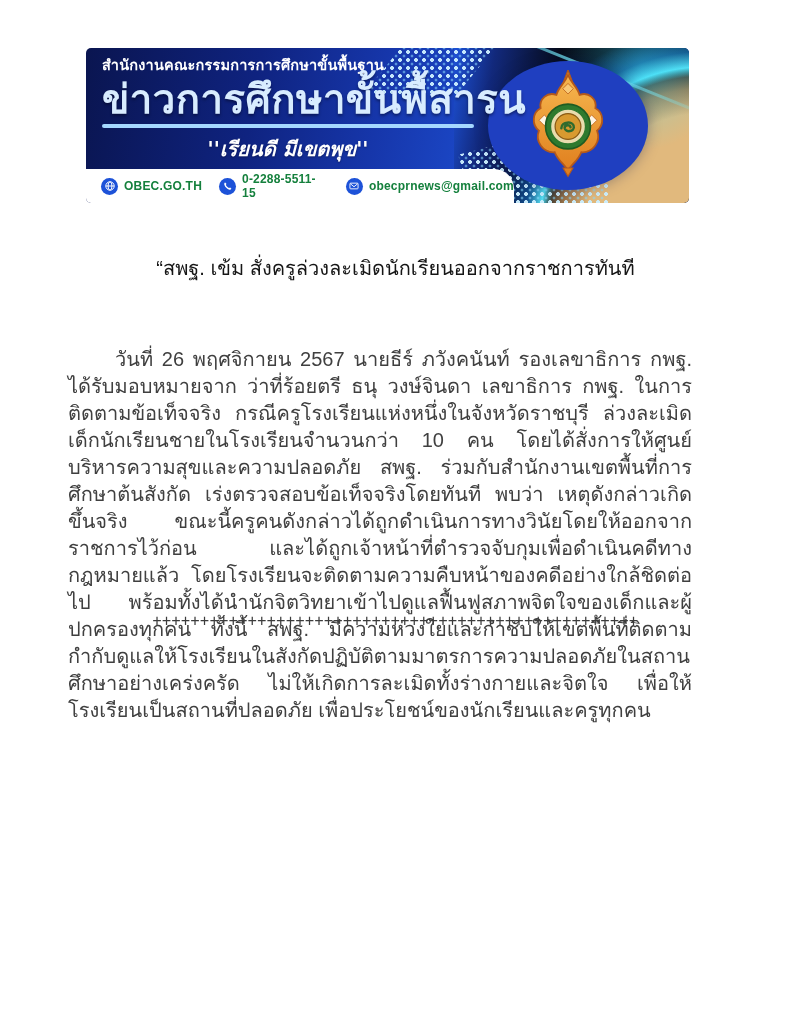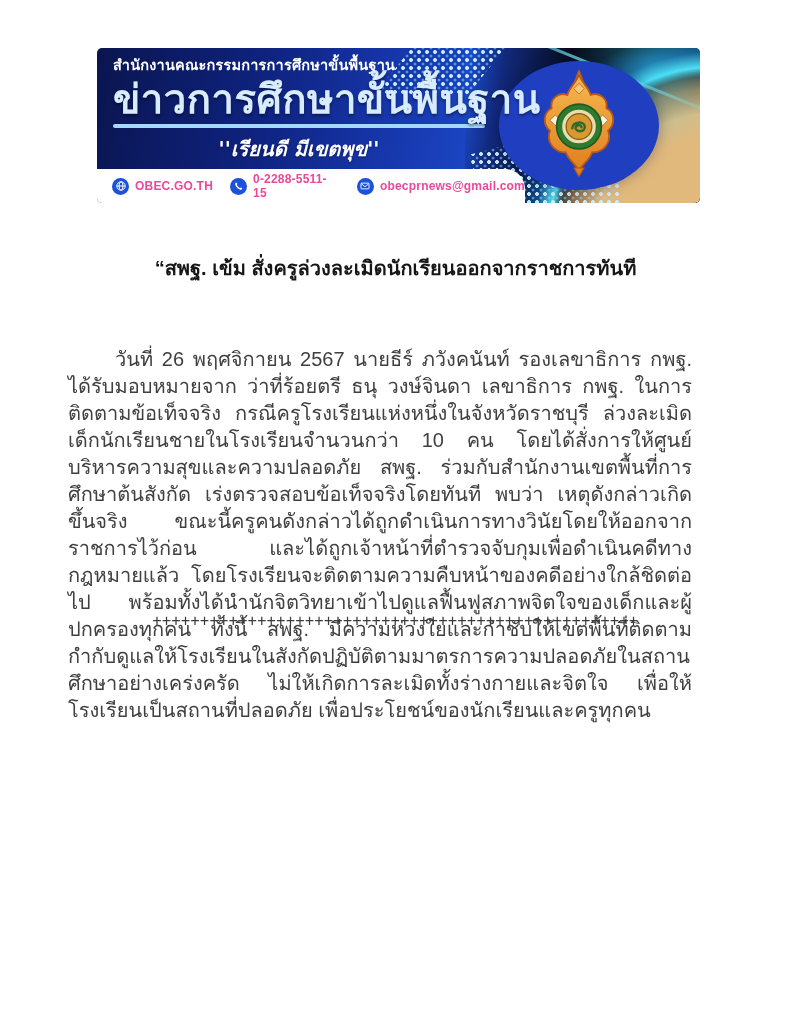--- a/index.html
+++ b/index.html
@@ -5,21 +5,21 @@
   html,body{margin:0;padding:0;}
   body{
     width:791px;height:1024px;background:#ffffff;
     font-family:"Liberation Sans","DejaVu Sans",sans-serif;
     -webkit-font-smoothing:antialiased;
   }
   .page{position:relative;width:791px;height:1024px;background:#fff;overflow:hidden;}
 
   
   .banner{
-    position:absolute;left:97px;top:48px;width:603px;height:155px;
+    position:absolute;left:86px;top:48px;width:603px;height:155px;
     border-radius:5px;overflow:hidden;
     background:linear-gradient(100deg,#0a1550 0%,#0f2380 28%,#1636aa 48%,#1c4acb 66%,#1d52d8 78%,#1d52d8 100%);
   }
   .banner-text{position:absolute;left:16px;top:8px;width:380px;z-index:4;}
   .org-name{font-size:14.5px;font-weight:bold;color:#ffffff;line-height:19px;letter-spacing:.2px;}
   .org-sub{font-size:12px;color:#dbe7ff;line-height:15px;}
   .banner-title{
     font-size:40px;font-weight:bold;color:#d8ecff;line-height:44px;margin-top:2px;
     text-shadow:0 2px 3px rgba(0,0,20,.45);letter-spacing:.5px;white-space:nowrap;
   }
@@ -69,26 +69,26 @@
   .contact-bar{
     position:absolute;left:0;bottom:0;width:428px;height:34px;background:#ffffff;
     border-top-right-radius:20px;z-index:5;
     display:flex;align-items:center;gap:17px;padding-left:15px;box-sizing:border-box;
   }
   .contact-item{display:flex;align-items:center;gap:6px;}
   .contact-icon{
     width:17px;height:17px;border-radius:50%;background:#1d52d8;
     display:inline-flex;align-items:center;justify-content:center;flex:0 0 auto;
   }
-  .contact-label{font-size:12px;font-weight:bold;color:#ec4899;letter-spacing:.2px;}
+  .contact-label{font-size:12px;font-weight:bold;color:#15803d;letter-spacing:.2px;}
 
   
   .doc-heading{
     position:absolute;left:0;top:240px;width:791px;text-align:center;
-    font-size:20px;font-weight:bold;color:#161616;line-height:31px;
+    font-size:20px;font-weight:normal;color:#161616;line-height:31px;
   }
   .doc-body{
     position:absolute;left:68px;top:326px;width:624px;
     font-size:20px;color:#404040;line-height:27px;
     text-align:justify;text-indent:47px;
   }
   .doc-separator{
     position:absolute;left:0;top:612px;width:791px;text-align:center;
     font-size:15px;color:#3c3c3c;letter-spacing:.5px;
     font-family:"DejaVu Sans Mono","Liberation Mono",monospace;
@@ -129,21 +129,21 @@
 
           <path d="M47 70 C47 62 61 61 62 68 C63 74 52 76 51 70 C50.5 66 58 65 58 69" fill="none" stroke="#2e6b2e" stroke-width="3" stroke-linecap="round"></path>
 
           <path d="M49 118 L55 128 L61 118 Z" fill="#e07f1e" stroke="#b4591b" stroke-width="1.3"></path>
         </svg>
       </span>
     </div>
 
     <div class="banner-text">
       <div class="org-name">สำนักงานคณะกรรมการการศึกษาขั้นพื้นฐาน</div>
-      <div class="banner-title">ข่าวการศึกษาขั้นพื้นฐาน</div>
+      <div class="banner-title">ข่าวการศึกษาขั้นพื้สารน</div>
       <div class="banner-underline"></div>
       <div class="banner-tagline">''เรียนดี มีเขตพุข''</div>
     </div>
 
     <div class="contact-bar">
       <span class="contact-item">
         <span class="contact-icon">
           <svg width="12" height="12" viewBox="0 0 16 16" fill="none" stroke="#ffffff" stroke-width="1.3">
             <circle cx="8" cy="8" r="5.6"></circle>
             <ellipse cx="8" cy="8" rx="2.6" ry="5.6"></ellipse>

